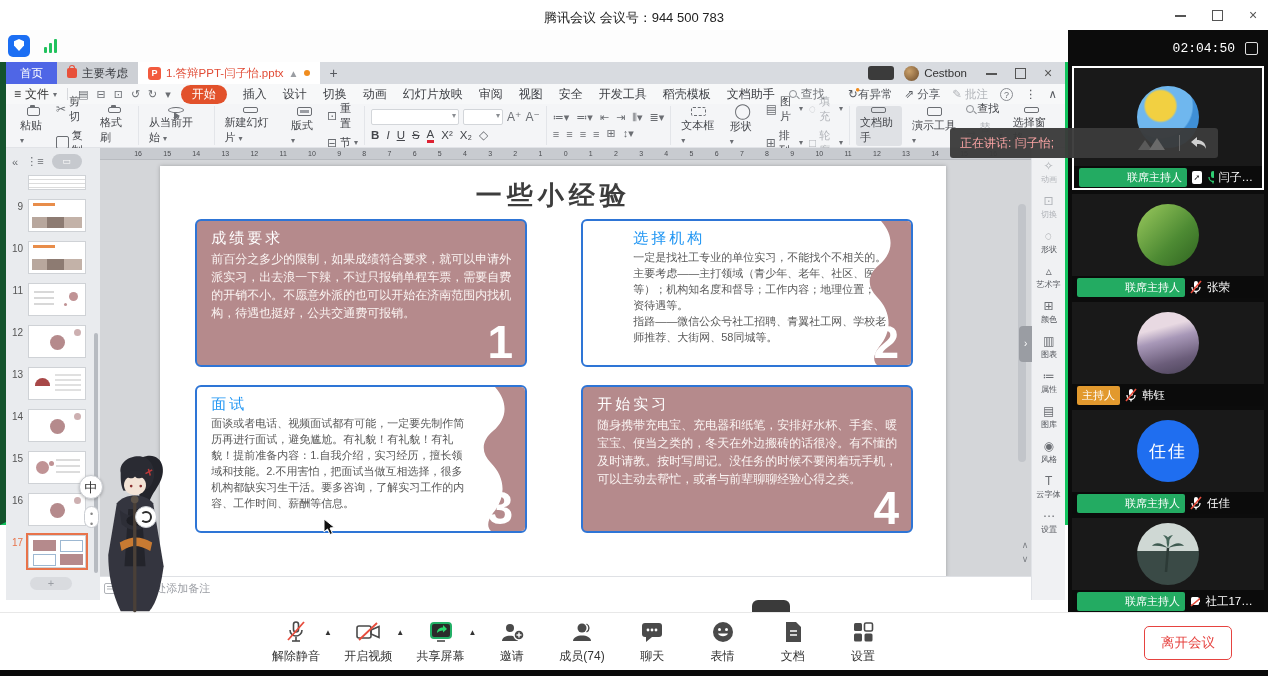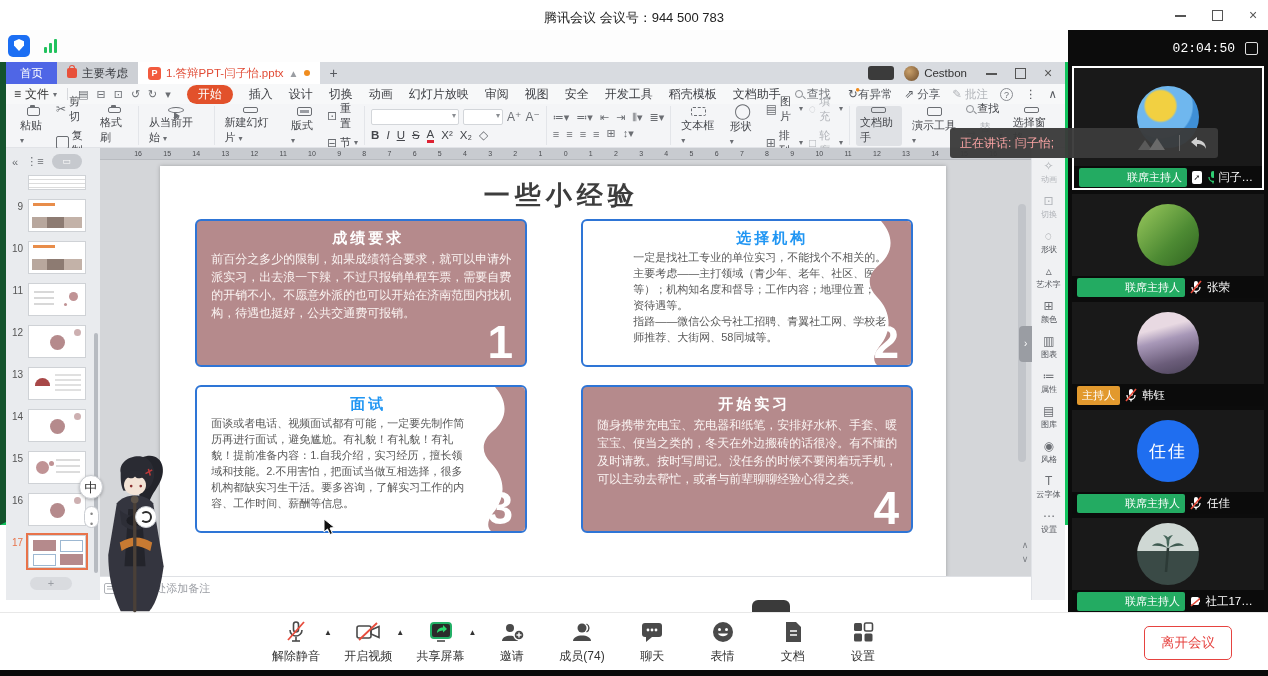--- a/index.html
+++ b/index.html
@@ -44,21 +44,21 @@
   .acct .av{width:15px;height:15px;border-radius:50%;background:radial-gradient(circle at 35% 35%,#caa06a,#6b4a2a);}
   .acct .nm{font-size:11.5px;color:#333;}
   .twc{display:flex;align-items:center;gap:14px;padding:0 10px;color:#555;}
 
   
   .menubar{height:20px;background:#f7f8f9;display:flex;align-items:center;font-size:12px;color:#333;padding:0 8px;gap:10px;}
   .filebtn{display:flex;align-items:center;gap:4px;font-size:12px;color:#333;}
   .msep{width:1px;height:12px;background:#d7d9dd;}
   .micons{display:flex;gap:8px;color:#6b6e73;font-size:11px;align-items:center;}
   .micons span{display:inline-block;}
-  .ribbon{display:flex;gap:16px;align-items:center;margin-left:6px;}
+  .ribbon{display:flex;gap:16px;align-items:center;margin-left:0;}
   .rtab{font-size:12px;color:#3c3e43;cursor:default;white-space:nowrap;}
   .rtab.active{background:#e2512b;color:#fff;border-radius:10px;padding:1px 11px;}
   .findbox{display:flex;align-items:center;gap:4px;color:#6f7277;margin-left:4px;}
   .mag{width:8px;height:8px;border:1.3px solid #8a8d92;border-radius:50%;position:relative;}
   .mag::after{content:"";position:absolute;left:6px;top:6px;width:4px;height:1.3px;background:#8a8d92;transform:rotate(45deg);}
   .menu-r{margin-left:auto;display:flex;align-items:center;gap:12px;color:#55585e;font-size:11.5px;}
   .abn{position:relative;}
   .abn i{font-style:normal;color:#f08c1e;font-size:8px;position:absolute;left:7px;top:-2px;}
   .qcirc{width:13px;height:13px;border:1.2px solid #8a8d92;border-radius:50%;font-size:9px;line-height:12px;text-align:center;color:#6f7277;}
 
@@ -107,23 +107,23 @@
   .t-tree::after{content:"";position:absolute;right:5px;top:7px;width:24px;height:2px;background:#dcdcdc;box-shadow:0 6px 0 #dcdcdc,0 12px 0 #dcdcdc;}
   .t-grid::before{content:"";position:absolute;left:4px;top:4px;width:23px;height:11px;background:#b58a8c;box-shadow:27px 14px 0 #b58a8c;}
   .t-grid::after{content:"";position:absolute;left:31px;top:4px;width:21px;height:10px;background:#fff;border:1px solid #9db8d2;box-shadow:-27px 14px 0 -1px #fff,-27px 14px 0 0 #9db8d2;}
   .thplus{width:42px;height:13px;border-radius:7px;background:#d9dbdf;color:#9a9da3;font-size:11px;line-height:12px;text-align:center;margin:2px 0 0 24px;}
   .thscroll{position:absolute;right:2px;top:185px;width:4px;height:240px;background:#b7bbc1;border-radius:2px;}
 
   .midcol{width:939px;display:flex;flex-direction:column;}
   .ruler{height:12px;background:#c8cbd0;border-bottom:1px solid #b8bbc0;display:flex;justify-content:space-between;align-items:center;padding:0 34px;font-size:7px;color:#4a4c50;overflow:hidden;}
   .slidearea{position:relative;height:416px;background:#d4d6d9;overflow:hidden;}
   .slide{position:absolute;left:60px;top:6px;width:786px;height:412px;background:#fff;box-shadow:0 0 4px rgba(0,0,0,.25);}
-  .stitle{position:absolute;left:0;top:12px;width:100%;text-align:center;font-size:26px;font-weight:bold;color:#3d3d3d;letter-spacing:5px;margin-left:8px;}
+  .stitle{position:absolute;left:0;top:12px;width:100%;text-align:center;font-size:26px;font-weight:bold;color:#3d3d3d;letter-spacing:5px;}
   .sbox{position:absolute;width:332px;height:148px;border:2px solid #2e75d6;border-radius:6px;overflow:hidden;}
-  .sbox .hd{font-size:15px;font-weight:bold;letter-spacing:3px;margin:8px 0 2px 14px;text-align:center;}
+  .sbox .hd{font-size:15px;font-weight:normal;letter-spacing:3px;margin:8px 0 2px 14px;}
   .sbox .tx{font-size:12px;line-height:1.5;margin:0 14px;white-space:pre-line;}
   .sbox .bignum{position:absolute;bottom:0px;right:12px;font-size:46px;font-weight:bold;color:#fff;line-height:1;}
   .box-pink{background:#b58a8c;}
   .box-pink .hd{color:#fff;}
   .box-pink .tx{color:#fbf4f2;}
   .box-white{background:#fff;}
   .box-white .hd{color:#2196f3;}
   .box-white .tx{color:#595959;width:262px;}
   .blob{position:absolute;right:0;top:0;height:100%;width:56px;}
   .b1{left:35px;top:53px;} .b2{left:421px;top:53px;padding-left:36px;} .b3{left:35px;top:219px;} .b4{left:421px;top:219px;}

